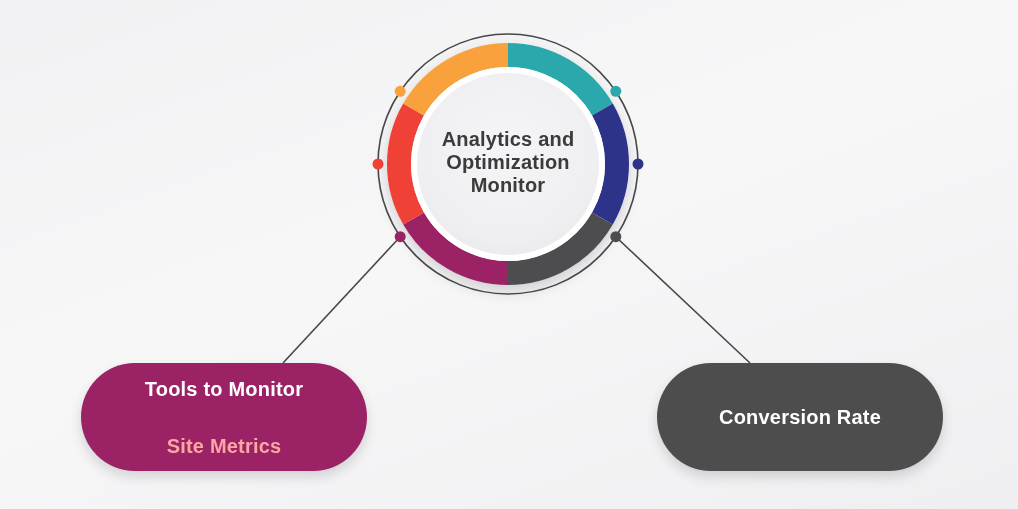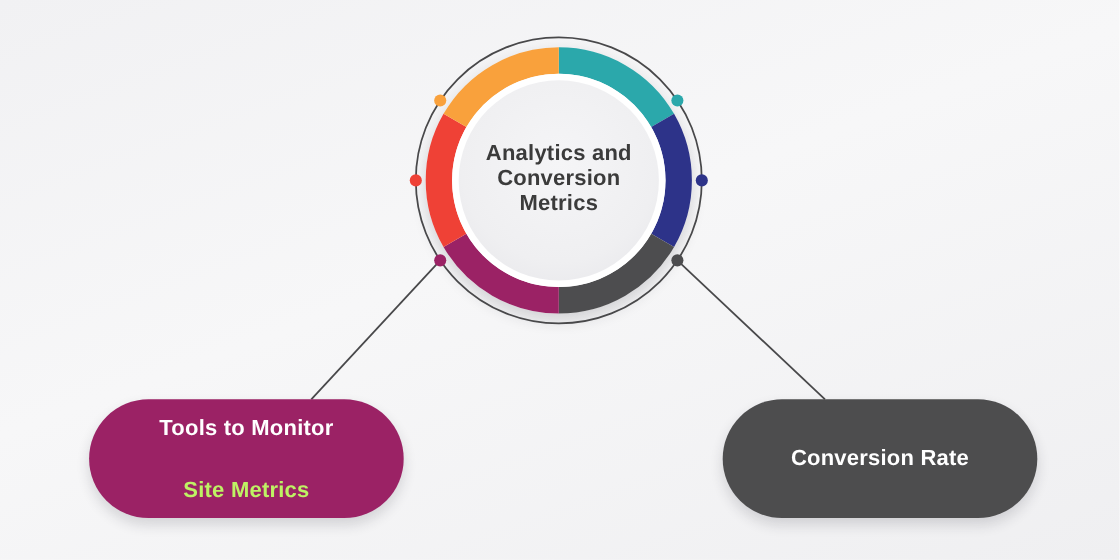--- a/index.html
+++ b/index.html
@@ -94,26 +94,26 @@
     <circle cx="615.8" cy="91.3" r="5.5" fill="#2BA8AB"></circle>
     <circle cx="638" cy="164" r="5.5" fill="#2D3389"></circle>
     <circle cx="615.8" cy="236.7" r="5.5" fill="#4D4D4F"></circle>
     <circle cx="400.2" cy="236.7" r="5.5" fill="#9B2265"></circle>
     <circle cx="378" cy="164" r="5.5" fill="#EF4136"></circle>
     <circle cx="400.2" cy="91.3" r="5.5" fill="#F9A13C"></circle>
   </svg>
 
   <div class="center-label" style="color: rgb(59, 59, 59);">
     <div>Analytics and</div>
-    <div>Conversion</div>
-    <div>Metrics</div>
+    <div>Optimization</div>
+    <div>Monitor</div>
   </div>
 
   <div class="node node-left" style="background: rgb(155, 34, 101); gap: 31px;">
     <div style="color: rgb(255, 255, 255);">Tools to Monitor</div>
-    <div style="color: #bef264;">Site Metrics</div>
+    <div style="color: #fca5a5;">Site Metrics</div>
   </div>
 
   <div class="node node-right" style="background: rgb(77, 77, 78);">
     <div style="color: rgb(255, 255, 255);">Conversion Rate</div>
   </div>
 
 </div>
 
 </body></html>

